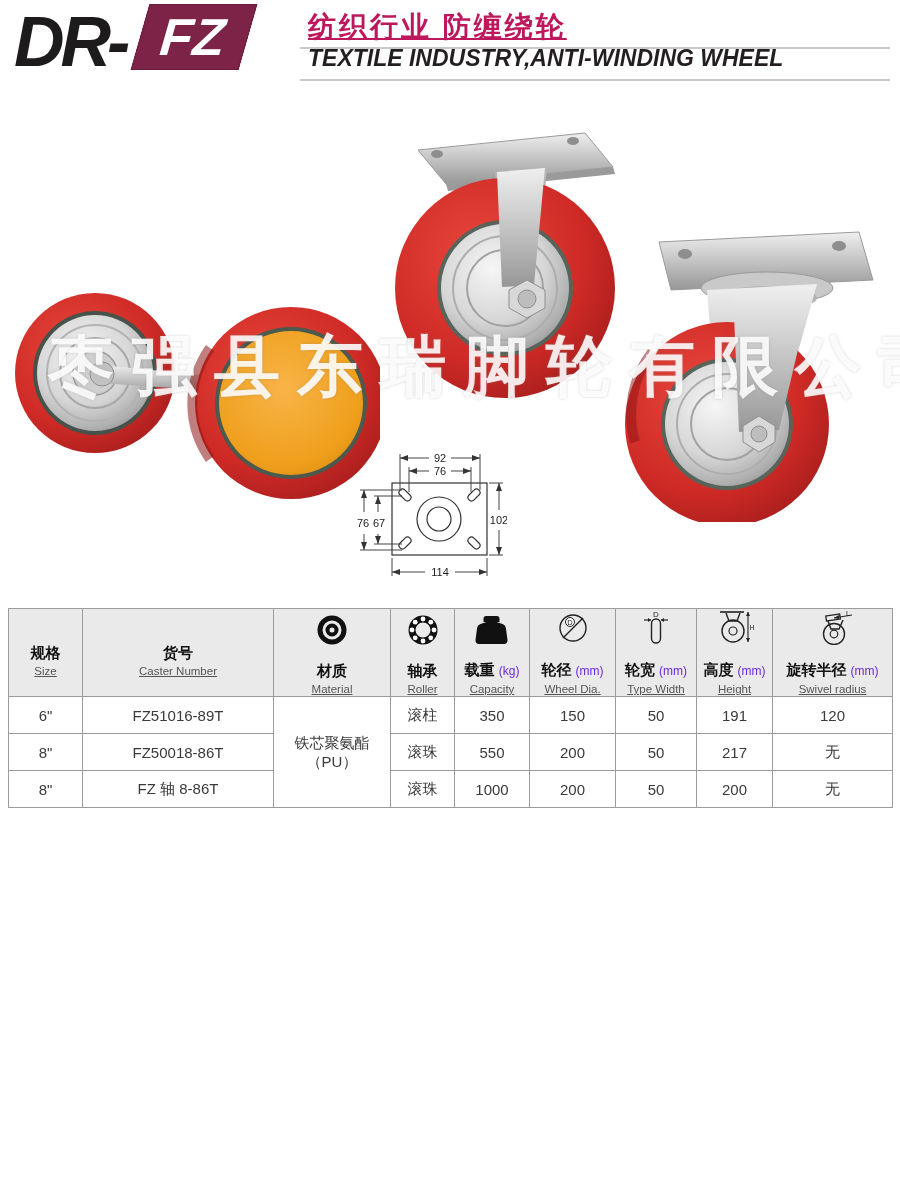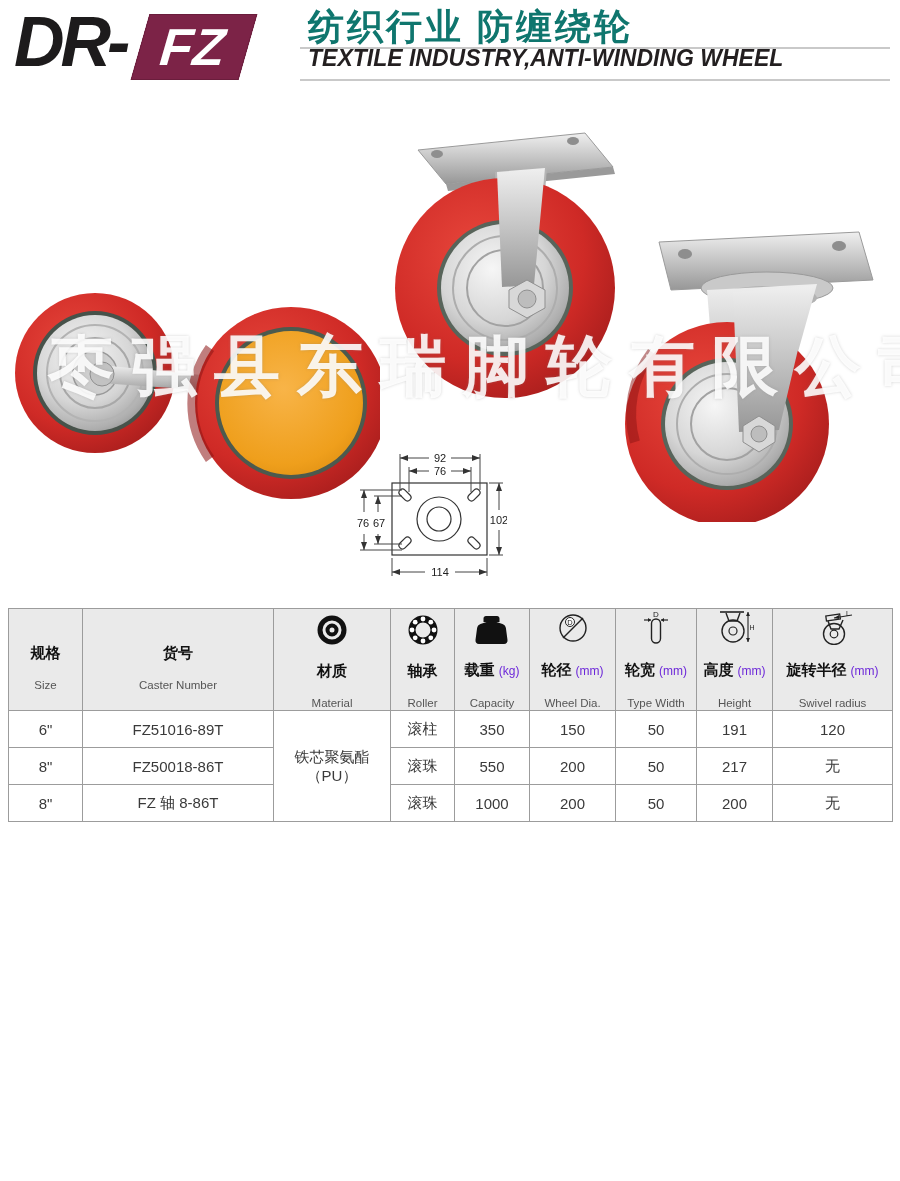--- a/index.html
+++ b/index.html
@@ -1,28 +1,28 @@
 <!DOCTYPE html>
 <html><head>
 <meta charset="utf-8">
 <style>
   html,body{margin:0;padding:0;background:#fff;}
   .page{position:relative;width:900px;height:1181px;background:#fff;overflow:hidden;
         font-family:"Liberation Sans","DejaVu Sans",sans-serif;color:#231f20;}
 
   
-  .logo{position:absolute;left:14px;top:4px;display:flex;align-items:flex-end;}
+  .logo{position:absolute;left:14px;top:4px;display:flex;align-items:flex-start;}
   .logo-dr{font-size:70px;font-weight:bold;font-style:italic;letter-spacing:-4px;
            color:#1d1b1c;line-height:76px;}
   .fz-box{margin-left:14px;width:108px;height:66px;background:#7c2347;
           transform:skewX(-16deg);display:flex;align-items:center;justify-content:center;
           box-shadow:0 0 0 1px #6a1d3c inset;}
   .fz-box span{color:#fff;font-size:52px;font-weight:bold;letter-spacing:1px;}
   .titles{position:absolute;left:308px;top:10px;}
-  .title-zh{font-size:36px;font-weight:bold;letter-spacing:3px;color:#0f766e;line-height:34px;}
+  .title-zh{font-size:28px;font-weight:bold;letter-spacing:3px;color:#be185d;line-height:34px;text-decoration:underline;}
   .title-en{font-size:23px;font-weight:bold;font-style:italic;color:#231f20;line-height:28px;
             letter-spacing:0px;}
   .rule{position:absolute;height:2px;background:#c9c9c9;left:300px;right:10px;}
   .rule1{top:47px;} .rule2{top:79px;}
 
   
   .photo{position:absolute;}
   .watermark{position:absolute;left:48px;top:322px;width:850px;white-space:nowrap;
              font-size:66px;font-weight:bold;letter-spacing:17px;color:rgba(255,255,255,0.88);
              text-shadow:0 0 3px rgba(130,130,130,0.35);z-index:5;pointer-events:none;}
@@ -35,21 +35,21 @@
 
   
   table.spec{position:absolute;left:8px;top:608px;width:884px;border-collapse:collapse;
              table-layout:fixed;}
   table.spec th,table.spec td{border:1px solid #9c9c9c;text-align:center;vertical-align:middle;
              padding:0;}
   table.spec th{background:#eaeaea;height:63px;font-weight:normal;}
   table.spec td{background:#fff;height:36px;font-size:15px;color:#3a3a3a;}
   .h-zh{font-size:15px;font-weight:bold;color:#111;line-height:18px;margin-top:16px;}
   .h-unit{font-size:12px;font-weight:normal;color:#6d28d9;}
-  .h-en{font-size:11.5px;color:#555;line-height:14px;margin-top:16px;}
+  .h-en{font-size:11.5px;color:#555;line-height:14px;margin-top:2px;text-decoration:underline;}
   .h-icon{height:36px;display:flex;align-items:flex-end;justify-content:center;margin-bottom:2px;}
   .h-icon svg{display:block;}
   .mat-line{line-height:19px;font-size:15px;color:#3a3a3a;}
 </style>
 </head>
 <body>
 
 <div class="page">
 
   <svg width="0" height="0" style="position:absolute" aria-hidden="true">

